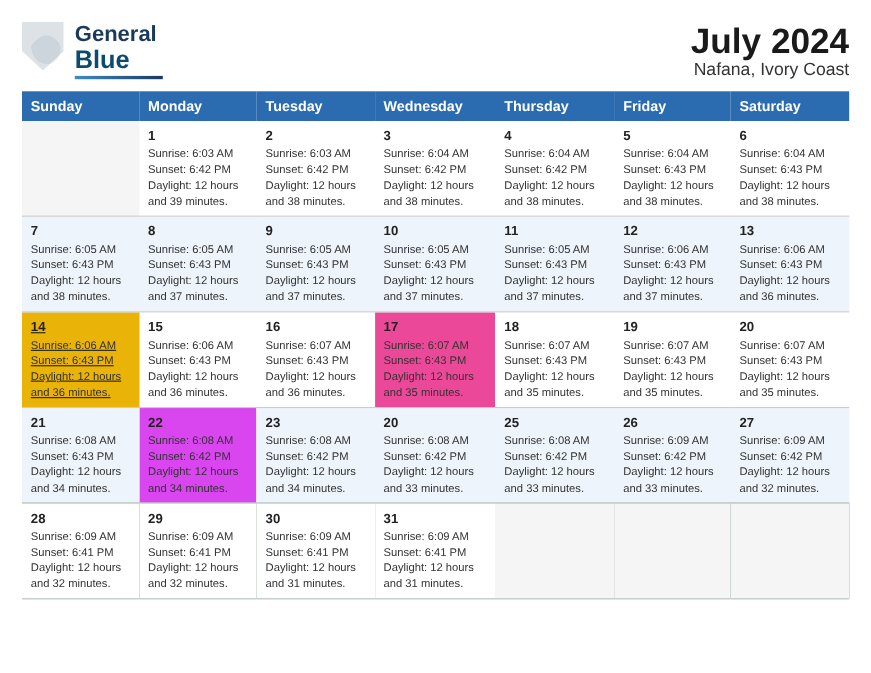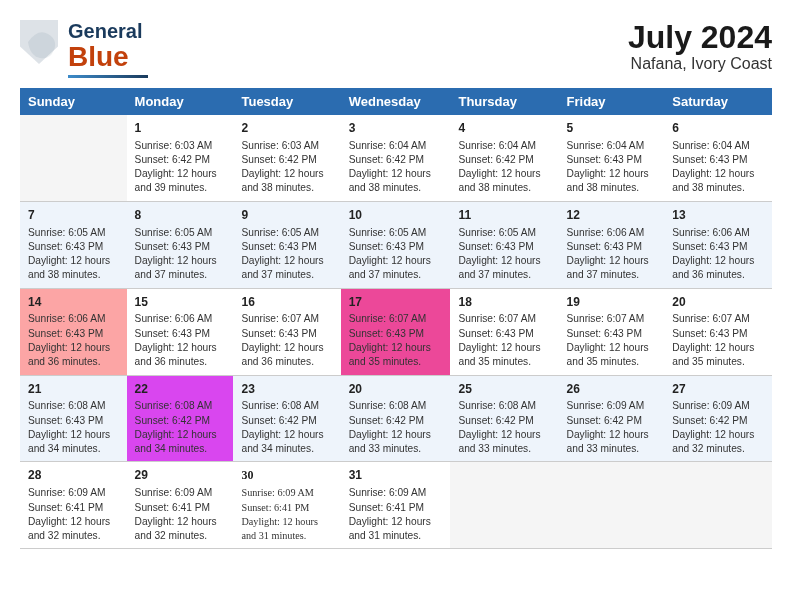--- a/index.html
+++ b/index.html
@@ -89,21 +89,21 @@
           <path d="M8 22 Q18 8 28 14 Q38 20 34 30 Q30 40 20 38 Q10 36 8 22Z" fill="#1a3a5c" opacity="0.08"></path>
           <path d="M22 4 L38 13 L38 31 L22 40 L6 31 L6 13 Z" fill="none"></path>
 
           <path d="M5 32 L22 8 L39 32 Z" fill="none" stroke="#2b6cb0" stroke-width="0"></path>
         </svg>
       </div>
       <div>
         <div style="font-size:20px; font-weight:bold; color:#1a3a5c; line-height:1.1;">
           <span style="color:#1a3a5c;">General</span>
         </div>
-        <div style="font-size:28px; font-weight:bold; color:#c2410c; line-height:1.1;">Blue</div>
+        <div style="font-size:23px; font-weight:bold; color:#0c4a6e; line-height:1.1;">Blue</div>
         <div style="height:3px; background: linear-gradient(to right, #3d8bc9 0%, #1a3a5c 100%); width:80px; margin-top:2px;"></div>
       </div>
     </div>
   </div>
   <div class="title-block">
     <div class="month-title">July 2024</div>
     <div class="location">Nafana, Ivory Coast</div>
   </div>
 </div>
 
@@ -210,21 +210,21 @@
         </td>
         <td style="background-color: rgb(238, 244, 251);">
           <span class="day-number">13</span>
           <div class="day-info" style="white-space: pre-line;">Sunrise: 6:06 AM
 Sunset: 6:43 PM
 Daylight: 12 hours
 and 36 minutes.</div>
         </td>
       </tr>
       <tr style="background-color: rgb(255, 255, 255);">
-        <td style="background-color: #fca5a5;">
+        <td style="background-color: #eab308; text-decoration: underline;">
           <span class="day-number">14</span>
           <div class="day-info" style="white-space: pre-line;">Sunrise: 6:06 AM
 Sunset: 6:43 PM
 Daylight: 12 hours
 and 36 minutes.</div>
         </td>
         <td style="background-color: rgb(255, 255, 255);">
           <span class="day-number">15</span>
           <div class="day-info" style="white-space: pre-line;">Sunrise: 6:06 AM
 Sunset: 6:43 PM
@@ -326,21 +326,21 @@
 Daylight: 12 hours
 and 32 minutes.</div>
         </td>
         <td style="background-color: rgb(255, 255, 255);">
           <span class="day-number">29</span>
           <div class="day-info" style="white-space: pre-line;">Sunrise: 6:09 AM
 Sunset: 6:41 PM
 Daylight: 12 hours
 and 32 minutes.</div>
         </td>
-        <td style="background-color: rgb(255, 255, 255); font-family: Liberation Serif, serif;">
+        <td style="background-color: rgb(255, 255, 255);">
           <span class="day-number">30</span>
           <div class="day-info" style="white-space: pre-line;">Sunrise: 6:09 AM
 Sunset: 6:41 PM
 Daylight: 12 hours
 and 31 minutes.</div>
         </td>
         <td style="background-color: rgb(255, 255, 255);">
           <span class="day-number">31</span>
           <div class="day-info" style="white-space: pre-line;">Sunrise: 6:09 AM
 Sunset: 6:41 PM

